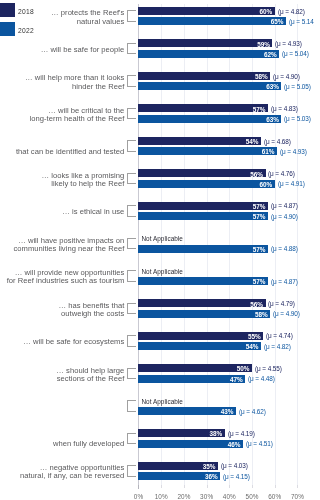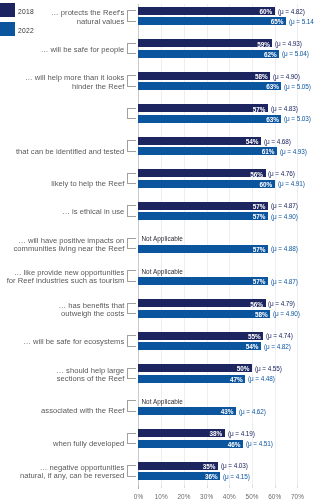--- a/index.html
+++ b/index.html
@@ -80,41 +80,41 @@
     <div class="rowlabel" style="top:74.38px"><span>… will help more than it looks</span><br><span>hinder the Reef</span></div>
     <div class="bracket" style="top:75.28px;height:9.60px"></div>
     <div class="bar" style="top:71.98px;width:131.66px;height:7.90px;background:#1d2560"></div>
     <div class="pct" style="left:227.56px;top:73.08px">58%</div>
     <div class="mu" style="left:272.96px;top:72.53px;color:#1d2560">(μ = 4.90)</div>
     <div class="bar" style="top:82.28px;width:143.01px;height:7.90px;background:#0b559f"></div>
     <div class="pct" style="left:238.91px;top:83.38px">63%</div>
     <div class="mu" style="left:284.31px;top:82.83px;color:#0b559f">(μ = 5.05)</div>
   </div>
   <div>
-    <div class="rowlabel" style="top:106.87px"><br></div>
+    <div class="rowlabel" style="top:106.87px"><span>… will be critical to the</span><br><span>long-term health of the Reef</span></div>
     <div class="bracket" style="top:107.77px;height:9.60px"></div>
     <div class="bar" style="top:104.47px;width:129.39px;height:7.90px;background:#1d2560"></div>
     <div class="pct" style="left:225.29px;top:105.57px">57%</div>
     <div class="mu" style="left:270.69px;top:105.02px;color:#1d2560">(μ = 4.83)</div>
     <div class="bar" style="top:114.77px;width:143.01px;height:7.90px;background:#0b559f"></div>
     <div class="pct" style="left:238.91px;top:115.87px">63%</div>
     <div class="mu" style="left:284.31px;top:115.32px;color:#0b559f">(μ = 5.03)</div>
   </div>
   <div>
     <div class="rowlabel" style="top:139.36px"><br><span>that can be identified and tested</span></div>
     <div class="bracket" style="top:140.26px;height:9.60px"></div>
     <div class="bar" style="top:136.96px;width:122.58px;height:7.90px;background:#1d2560"></div>
     <div class="pct" style="left:218.48px;top:138.06px">54%</div>
     <div class="mu" style="left:263.88px;top:137.51px;color:#1d2560">(μ = 4.68)</div>
     <div class="bar" style="top:147.26px;width:138.47px;height:7.90px;background:#0b559f"></div>
     <div class="pct" style="left:234.37px;top:148.36px">61%</div>
     <div class="mu" style="left:279.77px;top:147.81px;color:#0b559f">(μ = 4.93)</div>
   </div>
   <div>
-    <div class="rowlabel" style="top:171.85px"><br><span>likely to help the Reef</span></div>
+    <div class="rowlabel" style="top:171.85px"><span>… looks like a promising</span><br><span>likely to help the Reef</span></div>
     <div class="bracket" style="top:172.75px;height:9.60px"></div>
     <div class="bar" style="top:169.45px;width:127.12px;height:7.90px;background:#1d2560"></div>
     <div class="pct" style="left:223.02px;top:170.55px">56%</div>
     <div class="mu" style="left:268.42px;top:170.00px;color:#1d2560">(μ = 4.76)</div>
     <div class="bar" style="top:179.75px;width:136.20px;height:7.90px;background:#0b559f"></div>
     <div class="pct" style="left:232.10px;top:180.85px">60%</div>
     <div class="mu" style="left:277.50px;top:180.30px;color:#0b559f">(μ = 4.91)</div>
   </div>
   <div>
     <div class="rowlabel" style="top:208.41px"><span>… is ethical in use</span></div>
@@ -128,21 +128,21 @@
   </div>
   <div>
     <div class="rowlabel" style="top:236.83px"><span>… will have positive impacts on</span><br><span>communities living near the Reef</span></div>
     <div class="bracket" style="top:237.73px;height:9.60px"></div>
     <div class="na" style="left:141.40px;top:235.33px">Not Applicable</div>
     <div class="bar" style="top:244.73px;width:129.39px;height:7.90px;background:#0b559f"></div>
     <div class="pct" style="left:225.29px;top:245.83px">57%</div>
     <div class="mu" style="left:270.69px;top:245.28px;color:#0b559f">(μ = 4.88)</div>
   </div>
   <div>
-    <div class="rowlabel" style="top:269.32px"><span>… like provide new opportunities</span><br><span>for Reef industries such as tourism</span></div>
+    <div class="rowlabel" style="top:269.32px"><span>… will provide new opportunities</span><br><span>for Reef industries such as tourism</span></div>
     <div class="bracket" style="top:270.22px;height:9.60px"></div>
     <div class="na" style="left:141.40px;top:267.82px">Not Applicable</div>
     <div class="bar" style="top:277.22px;width:129.39px;height:7.90px;background:#0b559f"></div>
     <div class="pct" style="left:225.29px;top:278.32px">57%</div>
     <div class="mu" style="left:270.69px;top:277.77px;color:#0b559f">(μ = 4.87)</div>
   </div>
   <div>
     <div class="rowlabel" style="top:301.81px"><span>… has benefits that</span><br><span>outweigh the costs</span></div>
     <div class="bracket" style="top:302.71px;height:9.60px"></div>
     <div class="bar" style="top:299.41px;width:127.12px;height:7.90px;background:#1d2560"></div>
@@ -166,21 +166,21 @@
     <div class="rowlabel" style="top:366.79px"><span>… should help large</span><br><span>sections of the Reef</span></div>
     <div class="bracket" style="top:367.69px;height:9.60px"></div>
     <div class="bar" style="top:364.39px;width:113.50px;height:7.90px;background:#1d2560"></div>
     <div class="pct" style="left:209.40px;top:365.49px">50%</div>
     <div class="mu" style="left:254.80px;top:364.94px;color:#1d2560">(μ = 4.55)</div>
     <div class="bar" style="top:374.69px;width:106.69px;height:7.90px;background:#0b559f"></div>
     <div class="pct" style="left:202.59px;top:375.79px">47%</div>
     <div class="mu" style="left:247.99px;top:375.24px;color:#0b559f">(μ = 4.48)</div>
   </div>
   <div>
-    <div class="rowlabel" style="top:399.28px"><br><span>associated with the Reef</span></div>
+    <div class="rowlabel" style="top:399.28px"><br></div>
     <div class="bracket" style="top:400.18px;height:9.60px"></div>
     <div class="na" style="left:141.40px;top:397.78px">Not Applicable</div>
     <div class="bar" style="top:407.18px;width:97.61px;height:7.90px;background:#0b559f"></div>
     <div class="pct" style="left:193.51px;top:408.28px">43%</div>
     <div class="mu" style="left:238.91px;top:407.73px;color:#0b559f">(μ = 4.62)</div>
   </div>
   <div>
     <div class="rowlabel" style="top:431.77px"><br><span>when fully developed</span></div>
     <div class="bracket" style="top:432.67px;height:9.60px"></div>
     <div class="bar" style="top:429.37px;width:86.26px;height:7.90px;background:#1d2560"></div>

